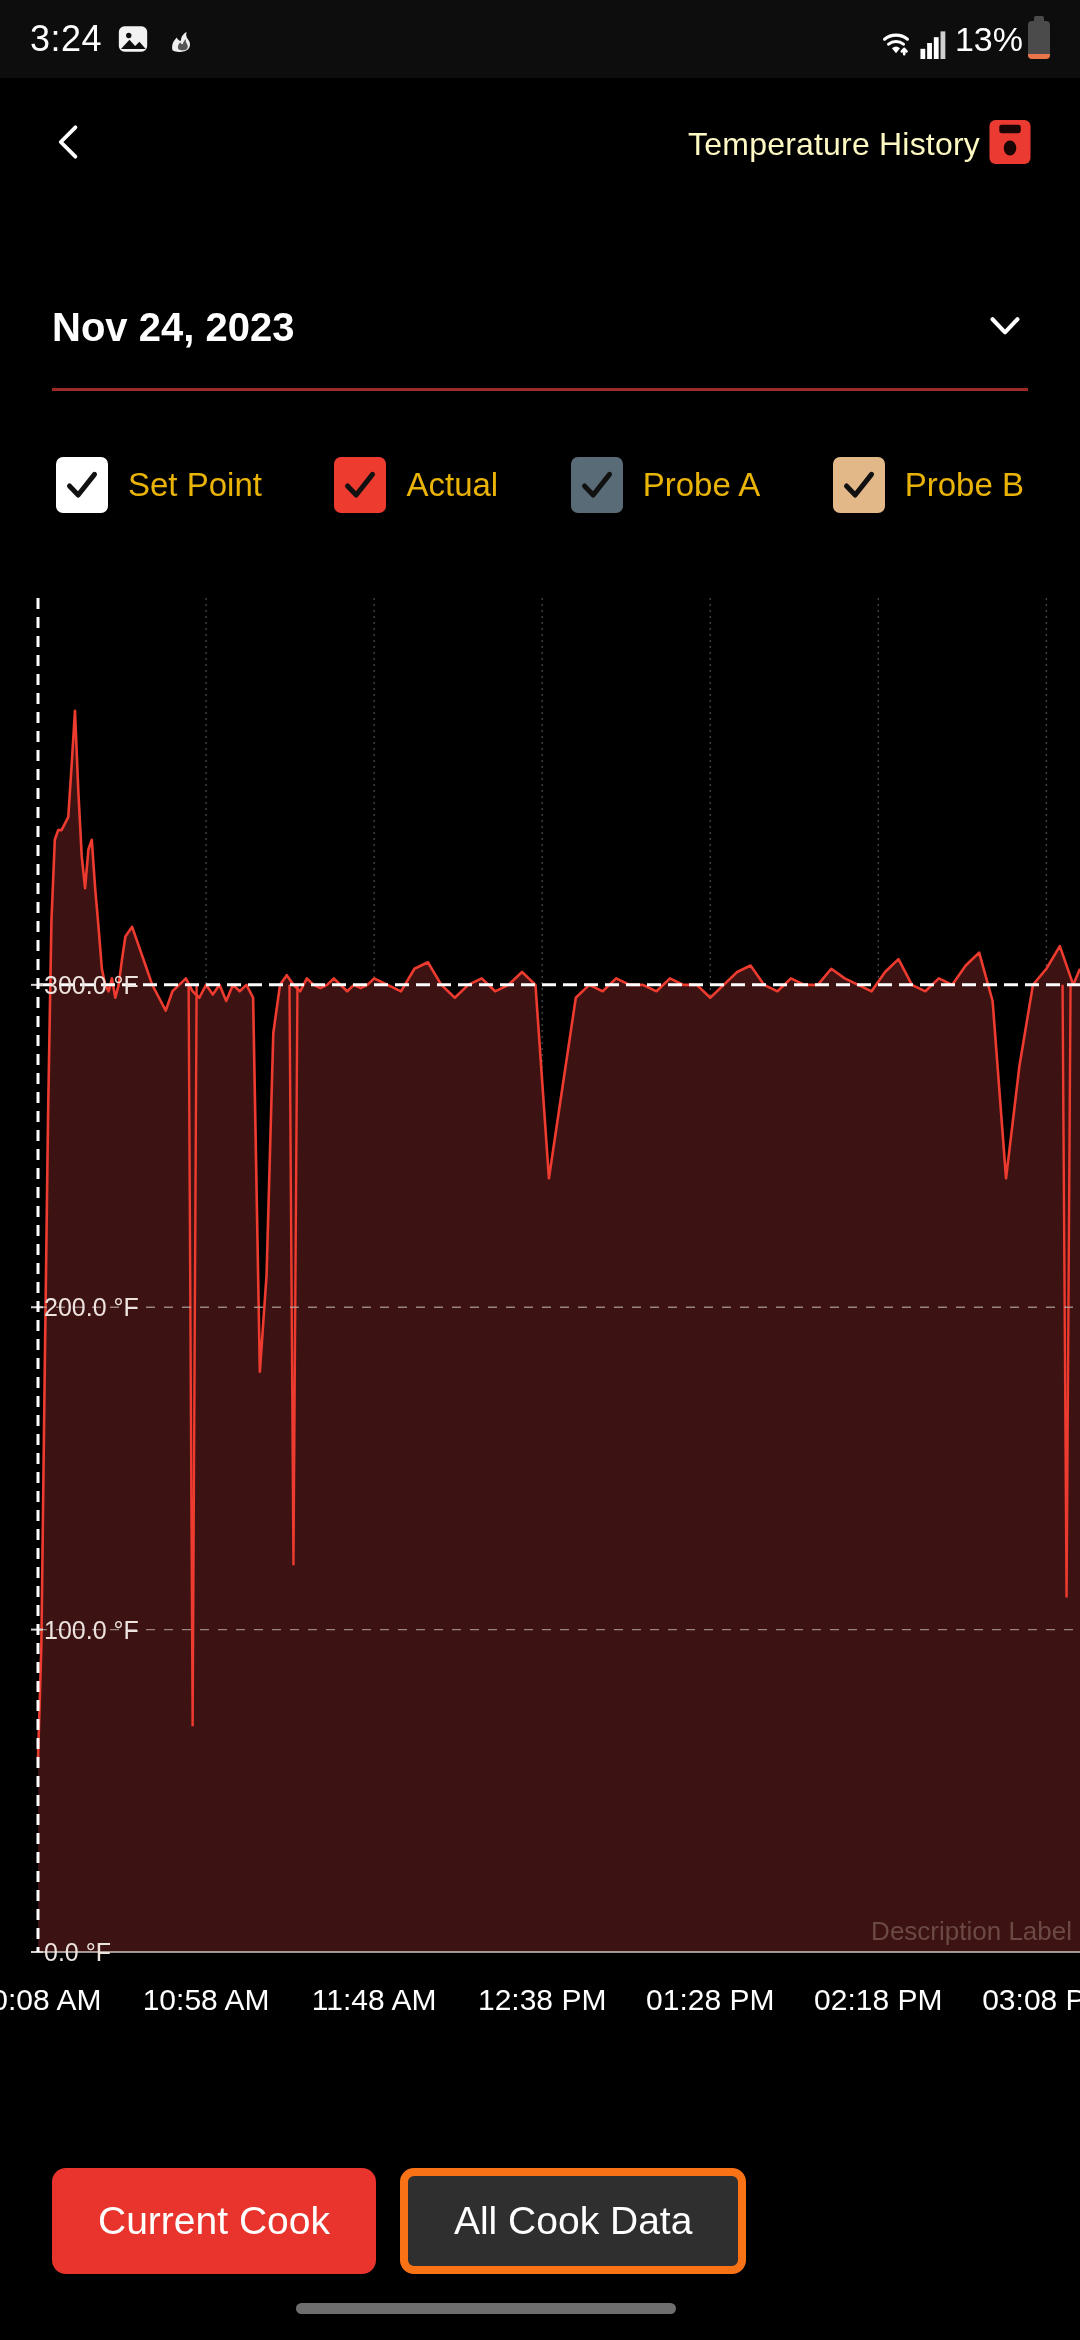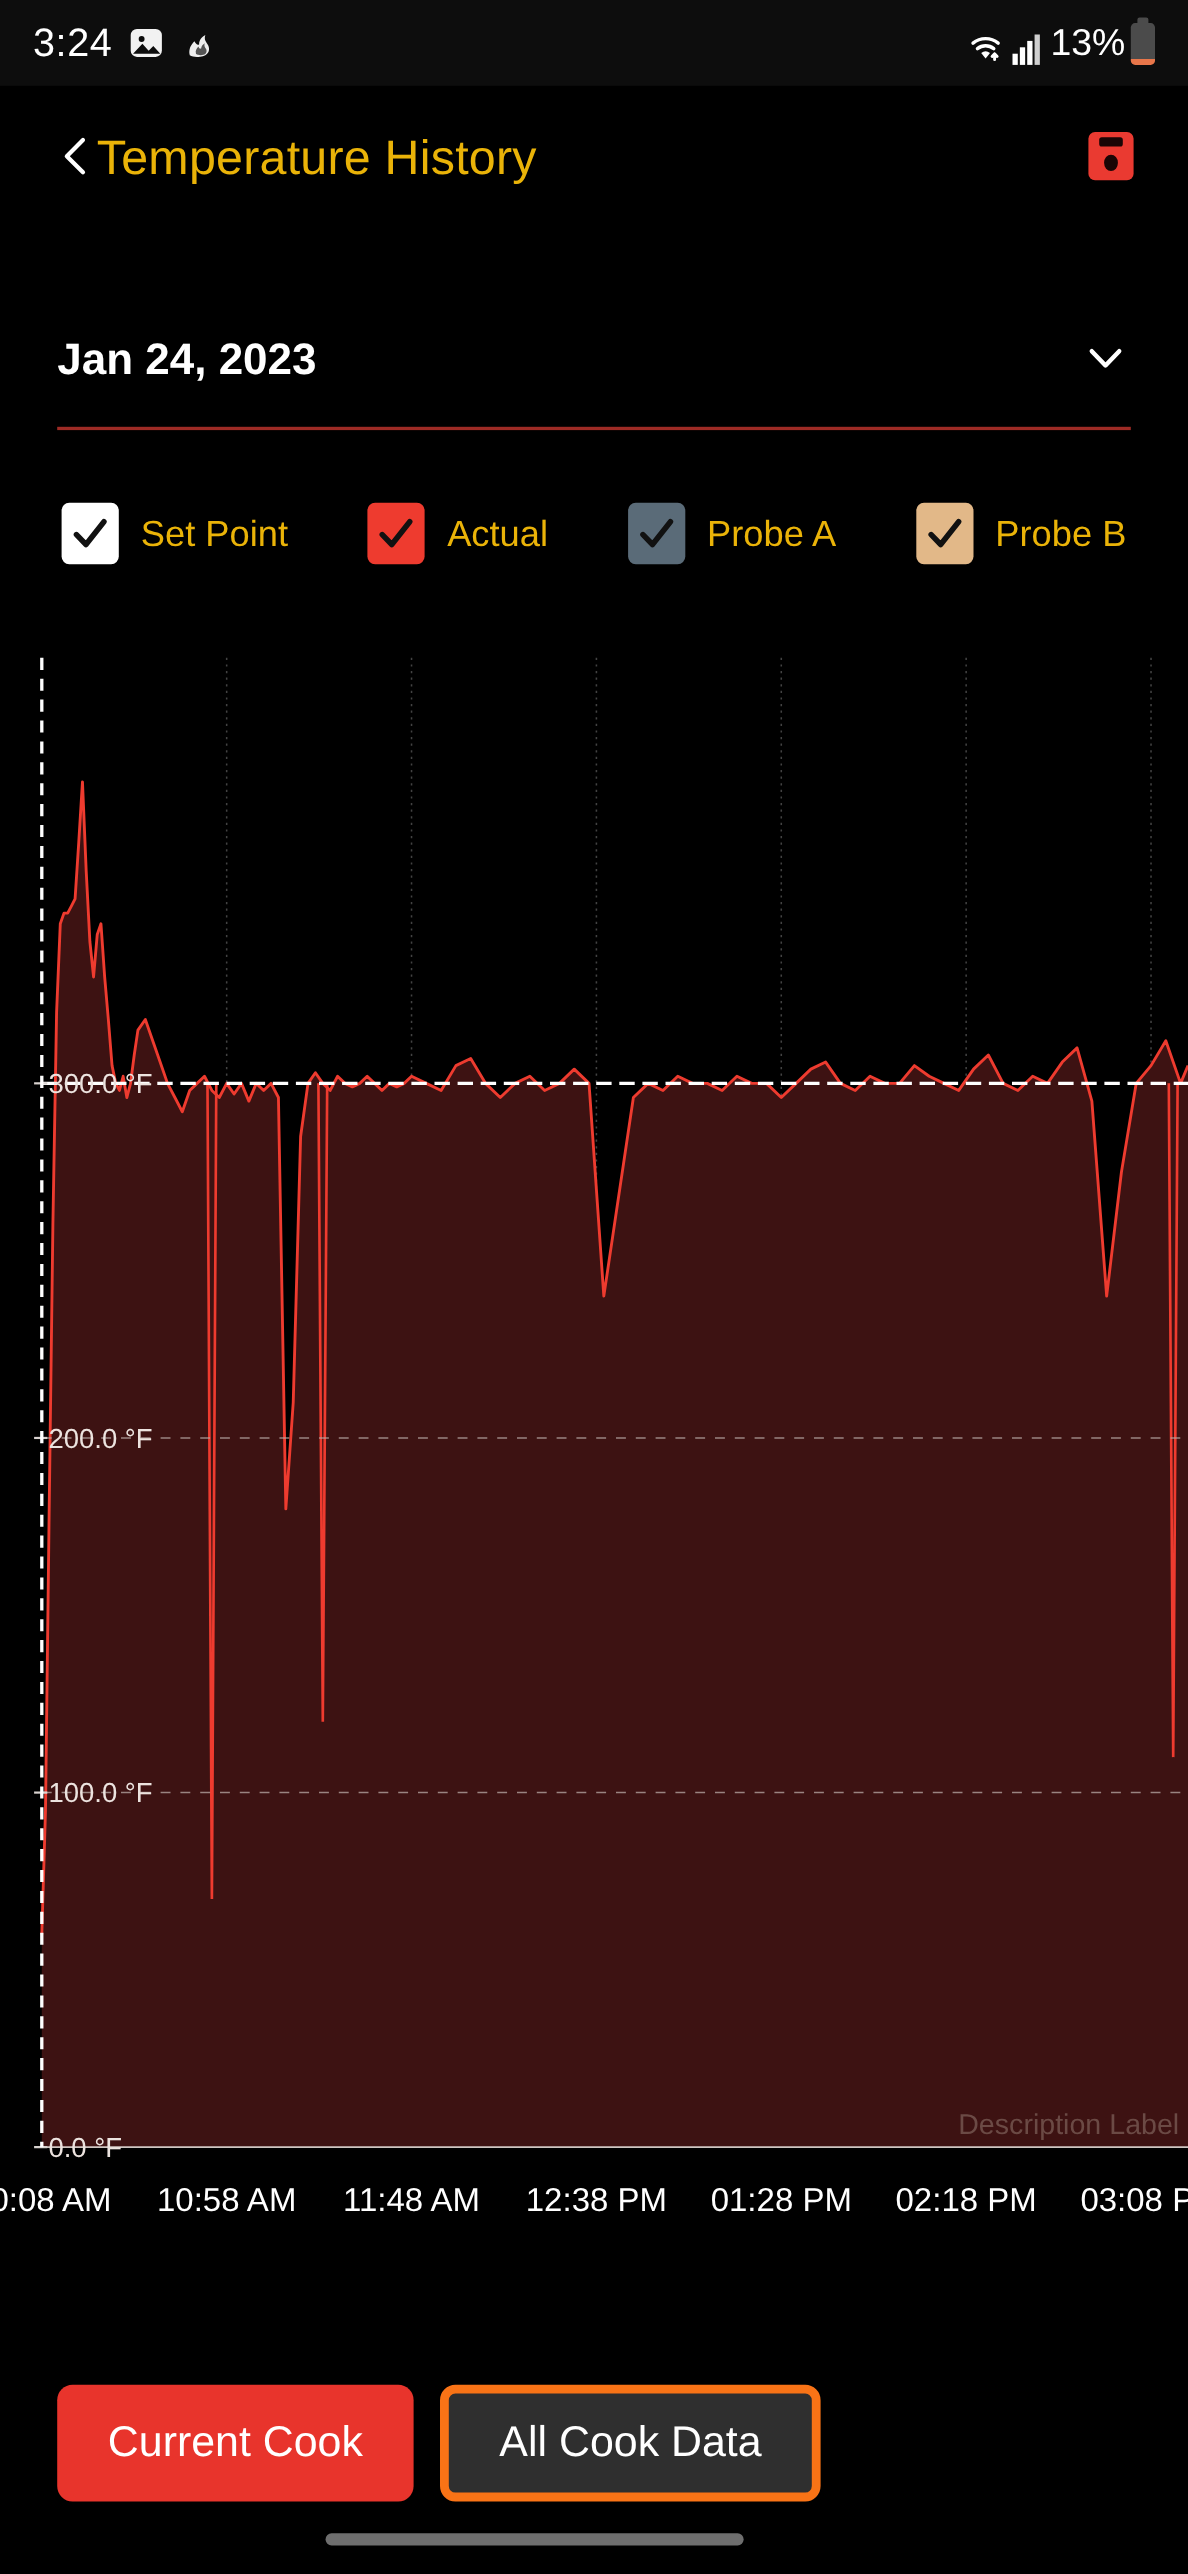--- a/index.html
+++ b/index.html
@@ -35,21 +35,21 @@
 
   
   .appbar {
     position:absolute; top:78px; left:0; width:1080px; height:132px;
     display:flex; align-items:center; padding:0 40px;
   }
   .back-btn {
     width:58px; height:58px; display:flex; align-items:center; justify-content:center;
   }
   .page-title {
-    flex:1; text-align:left; color:#eab308; font-size:44px; font-weight:400;
+    flex:1; text-align:right; color:#fef9c3; font-size:32px; font-weight:400;
     letter-spacing:.2px; margin-left:-10px;
   }
   .save-btn { width:60px; height:60px; display:flex; align-items:center; justify-content:center; }
 
   
   .date-row {
     position:absolute; top:272px; left:0; width:1080px; height:110px;
     display:flex; align-items:center; padding:0 52px;
   }
   .date-text { color:#fff; font-size:40px; font-weight:700; }
@@ -158,21 +158,21 @@
         <svg width="56" height="56" viewBox="0 0 24 24">
           <rect x="3.2" y="2.6" width="17.6" height="18.8" rx="2.6" fill="#ea3a31"></rect>
           <rect x="7.4" y="4.6" width="9.2" height="3.6" rx="1" fill="#1a0505"></rect>
           <ellipse cx="12" cy="14.6" rx="2.7" ry="3.2" fill="#1a0505"></ellipse>
         </svg>
       </span>
     </div>
   </div>
 
   <div class="date-row">
-    <span class="date-text">Jan 24, 2023</span>
+    <span class="date-text">Nov 24, 2023</span>
     <span class="date-spacer"></span>
     <span>
       <svg width="46" height="46" viewBox="0 0 24 24">
         <path d="M5.5 9 L12 15.8 L18.5 9" stroke="#fff" stroke-width="2.1" fill="none" stroke-linecap="round" stroke-linejoin="round"></path>
       </svg>
     </span>
   </div>
   <div class="date-underline"></div>
 
   <div class="legend">

